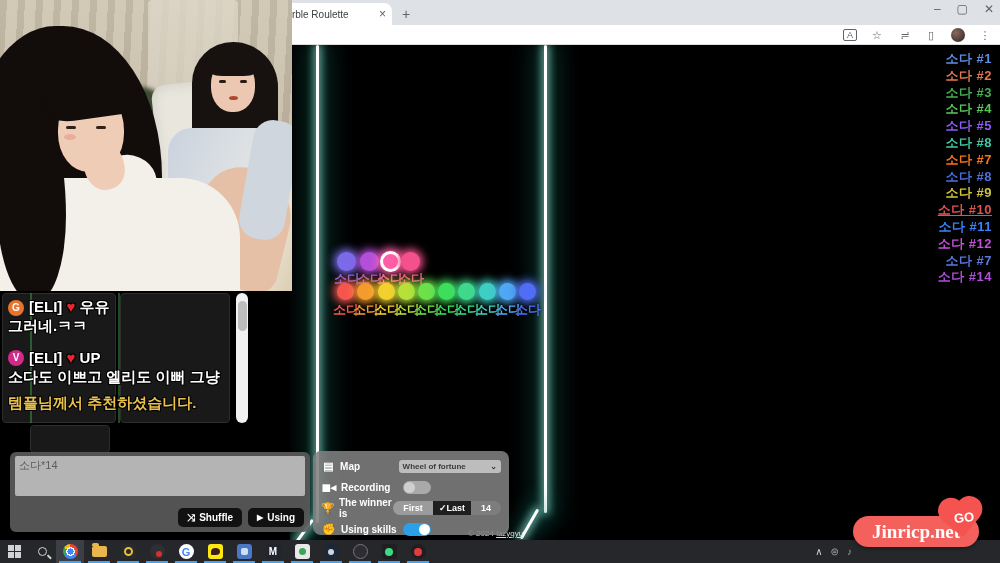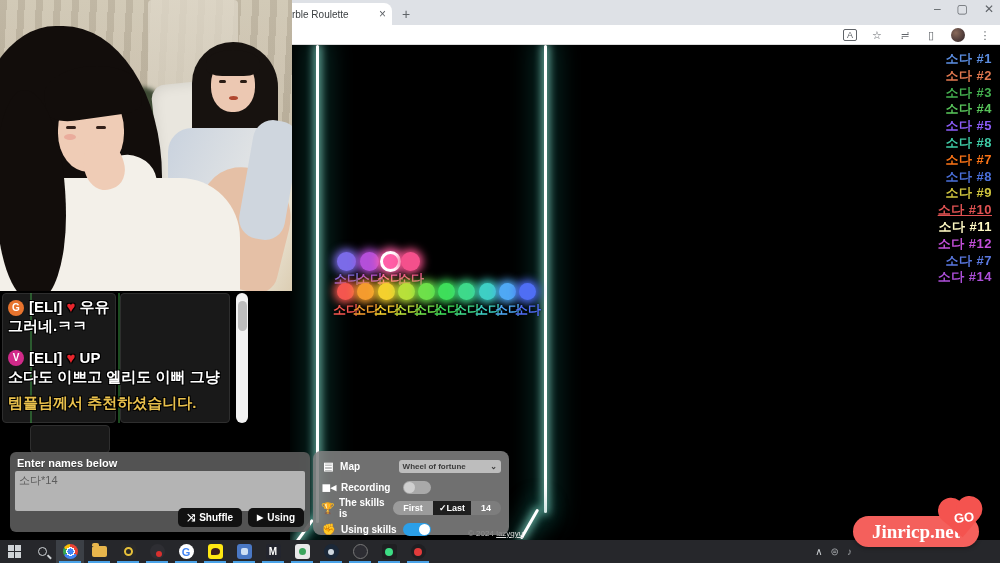--- a/index.html
+++ b/index.html
@@ -197,21 +197,21 @@
     <div class="name-row" style="color: rgb(91, 141, 224);">소다 #1</div>
     <div class="name-row" style="color: rgb(224, 120, 79);">소다 #2</div>
     <div class="name-row" style="color: rgb(68, 176, 79);">소다 #3</div>
     <div class="name-row" style="color: rgb(88, 196, 90);">소다 #4</div>
     <div class="name-row" style="color: #8b5cf6;">소다 #5</div>
     <div class="name-row" style="color: rgb(62, 201, 164);">소다 #8</div>
     <div class="name-row" style="color: #f97316;">소다 #7</div>
     <div class="name-row" style="color: rgb(74, 111, 217);">소다 #8</div>
     <div class="name-row" style="color: rgb(207, 196, 62);">소다 #9</div>
     <div class="name-row" style="color: rgb(224, 82, 82); text-decoration: underline;">소다 #10</div>
-    <div class="name-row" style="color: #fef9c3;">소다 #11</div>
+    <div class="name-row" style="color: #3b82f6;">소다 #11</div>
     <div class="name-row" style="color: rgb(196, 79, 217);">소다 #12</div>
     <div class="name-row" style="color: rgb(90, 120, 224);">소다 #7</div>
     <div class="name-row" style="color: rgb(173, 79, 217);">소다 #14</div>
   </div>
 
   <div class="marble" style="left: 47px; top: 207px; width: 19px; height: 19px; color: rgb(123, 107, 232);"></div>
   <div class="marble" style="left: 70px; top: 207px; width: 19px; height: 19px; color: rgb(180, 79, 217);"></div>
   <div class="marble ringed" style="left: 90px; top: 206px; width: 21px; height: 21px; color: rgb(255, 95, 168);"></div>
   <div class="marble" style="left: 111px; top: 207px; width: 19px; height: 19px; color: rgb(244, 80, 140);"></div>
   <span class="m-label" style="left: 57px; top: 225px; color: rgb(123, 107, 232);">소다</span>
@@ -297,21 +297,20 @@
     <div class="chat-row" style="top:103px;">
       <span class="chat-strong chat-gold">템플님께서 추천하셨습니다.</span>
     </div>
   </div>
   <div class="scrollbar">
     <div class="scroll-thumb"></div>
   </div>
 </div>
 
 <div class="names-panel">
-  <div class="names-panel-title">Enter names below</div>
   <textarea class="names-input" style="">소다*14</textarea>
   <div class="names-btns">
     <button class="pill-btn">
       <span>⤨</span>
       <span>Shuffle</span>
     </button>
     <button class="pill-btn">
       <span style="font-size:8px;">▶</span>
       <span>Using</span>
     </button>
@@ -329,21 +328,21 @@
   </div>
   <div class="ctrl-row" style="margin-top:3px;">
     <span class="ctrl-ic">◼◂</span>
     <span class="ctrl-label">Recording</span>
     <div class="toggle off">
         <div class="knob"></div>
       </div>
   </div>
   <div class="ctrl-row" style="margin-top:3px;">
     <span class="ctrl-ic">🏆</span>
-    <span class="ctrl-label">The skills is</span>
+    <span class="ctrl-label">The winner is</span>
     <div class="winner-group">
       <div class="wbtn first">First</div>
       <div class="wbtn last">✓Last</div>
       <div class="wbtn count">14</div>
     </div>
   </div>
   <div class="ctrl-row" style="margin-top:3px;">
     <span class="ctrl-ic">✊</span>
     <span class="ctrl-label">Using skills</span>
     <div class="toggle on">

